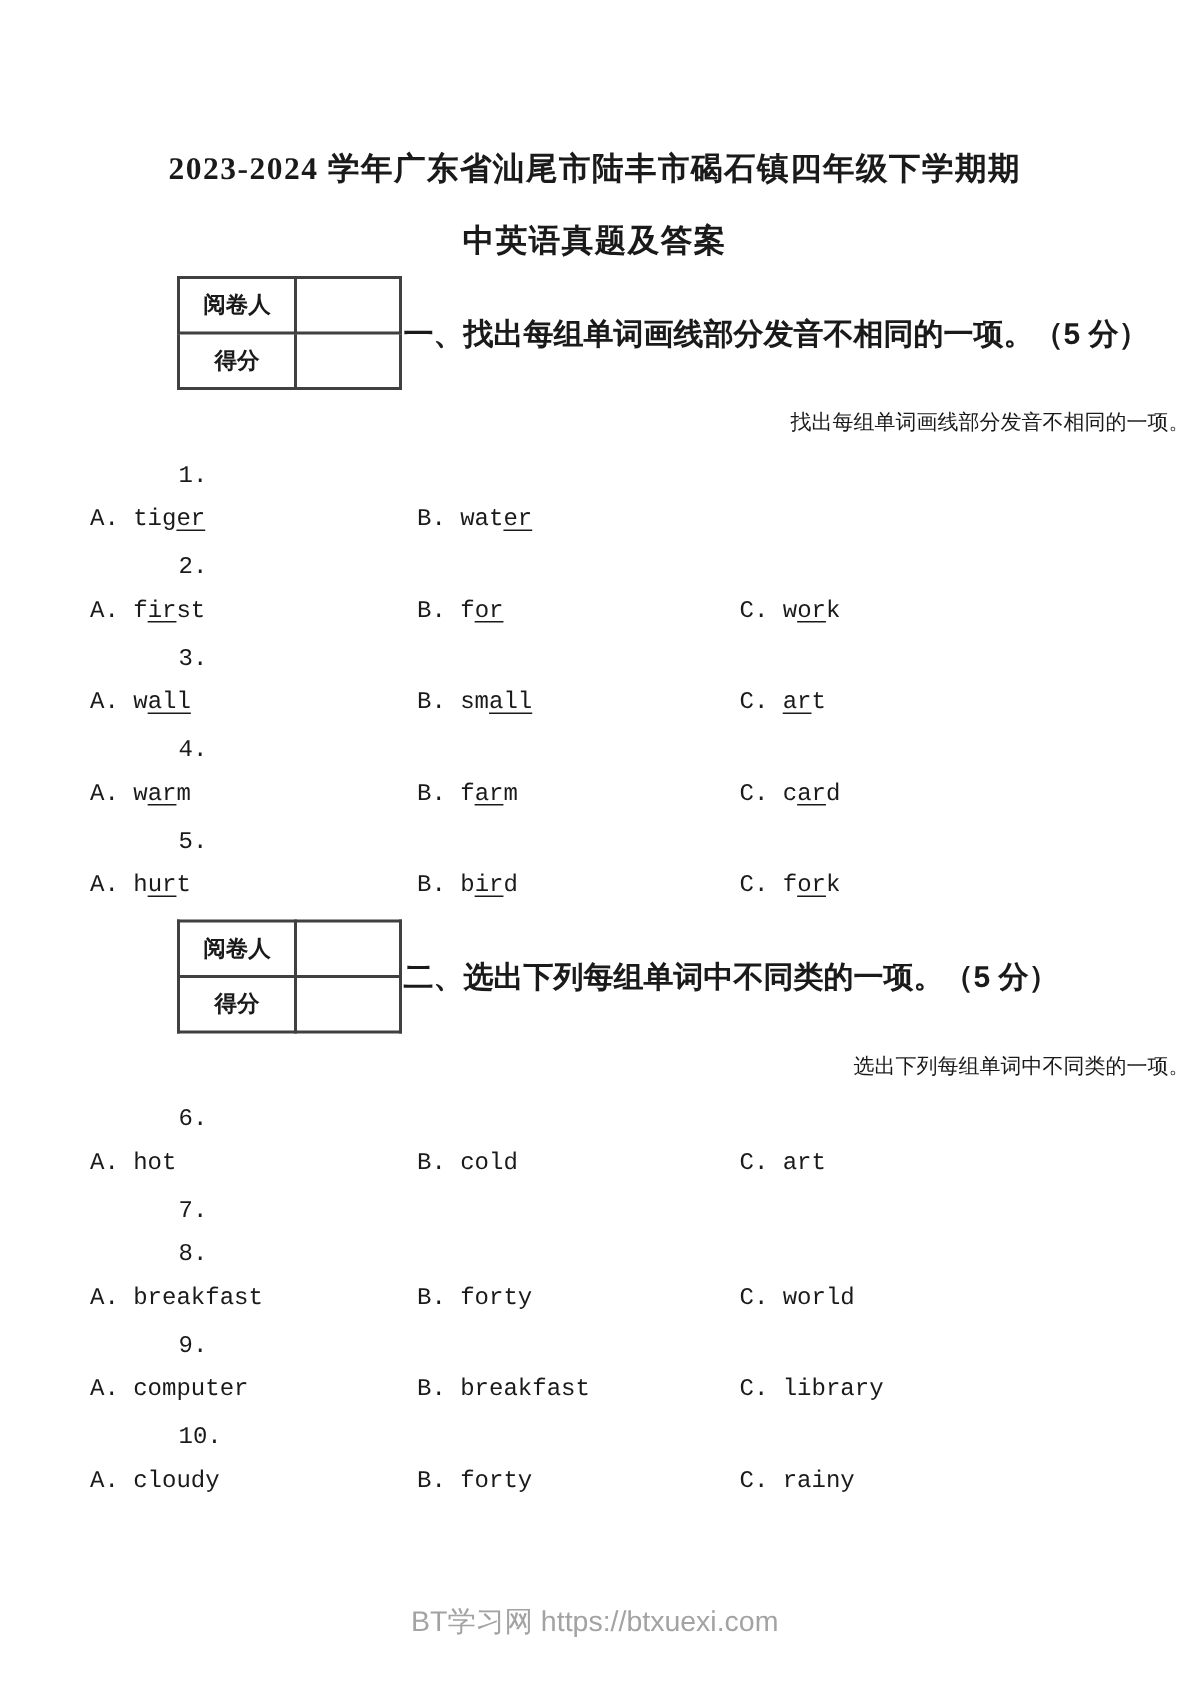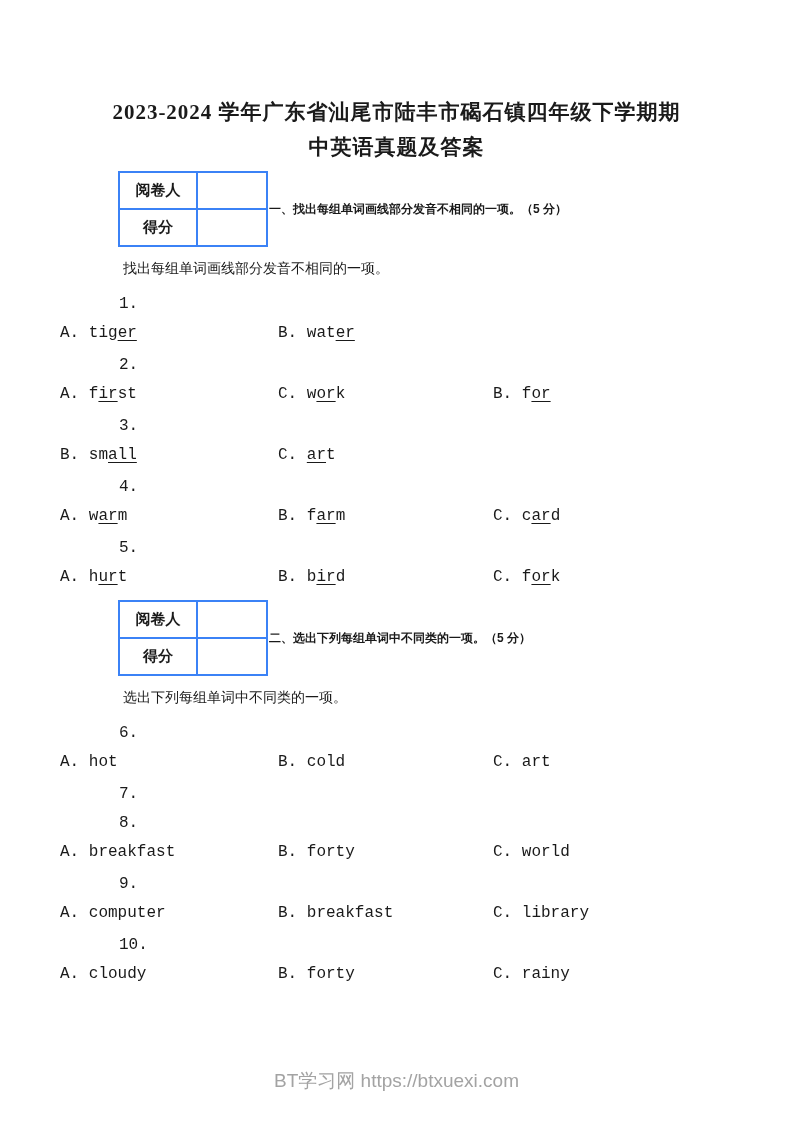--- a/index.html
+++ b/index.html
@@ -10,43 +10,44 @@
     overflow:hidden;
   }
   .page { position:relative; width:793px; height:1122px; }
 
   .title {
     text-align:center; font-weight:bold; font-size:21px;
     font-family:"Liberation Serif", serif;
     letter-spacing:1px; line-height:28px;
   }
   .title-line1 { padding-top:98px; }
-  .title-line2 { margin-top:7px; }
+  .title-line2 { margin-top:20px; }
 
   .section-head {
     display:flex; align-items:center;
     margin:10px 0 0 118px;
   }
   table.grader { border-collapse:collapse; background:#fff; }
-  table.grader td { border:2px solid #3b82f6; }
+  table.grader td { border:2px solid #404040; }
   table.grader td.lbl {
     width:74px; height:33px; text-align:center; vertical-align:middle;
     font-weight:bold; font-size:15px;
     font-family:"Liberation Sans", sans-serif;
   }
   table.grader td.blank { width:66px; }
   .heading {
-    font-weight:bold; font-size:12px; margin-left:1px;
+    font-weight:bold; font-size:20px; margin-left:1px;
     font-family:"Liberation Sans", sans-serif;
     white-space:nowrap;
   }
 
   .instruction {
     margin:13px 0 0 123px; font-size:14px;
     font-family:"Liberation Sans", sans-serif;
+    text-align:right;
   }
 
   .questions { margin-top:17px; }
   .qnum {
     margin-left:119px; font-size:16px; line-height:18px;
     font-family:"Liberation Mono","DejaVu Sans Mono", monospace;
     margin-bottom:11px;
   }
   .opts {
     margin-left:60px; display:grid;
@@ -90,25 +91,26 @@
   <div class="instruction">找出每组单词画线部分发音不相同的一项。</div>
   <div class="questions">
       <div class="qnum">1.</div>
       <div class="opts">
         <span class="opt"><span>A. </span><span>tig<span class="ul">er</span></span></span>
         <span class="opt"><span>B. </span><span>wat<span class="ul">er</span></span></span>
       </div>
       <div class="qnum">2.</div>
       <div class="opts">
         <span class="opt"><span>A. </span><span>f<span class="ul">ir</span>st</span></span>
+        <span class="opt"><span>B. </span><span>f<span class="ul">or</span></span></span>
         <span class="opt"><span>C. </span><span>w<span class="ul">or</span>k</span></span>
-        <span class="opt"><span>B. </span><span>f<span class="ul">or</span></span></span>
       </div>
       <div class="qnum">3.</div>
       <div class="opts">
+        <span class="opt"><span>A. </span><span>w<span class="ul">all</span></span></span>
         <span class="opt"><span>B. </span><span>sm<span class="ul">all</span></span></span>
         <span class="opt"><span>C. </span><span><span class="ul">ar</span>t</span></span>
       </div>
       <div class="qnum">4.</div>
       <div class="opts">
         <span class="opt"><span>A. </span><span>w<span class="ul">ar</span>m</span></span>
         <span class="opt"><span>B. </span><span>f<span class="ul">ar</span>m</span></span>
         <span class="opt"><span>C. </span><span>c<span class="ul">ar</span>d</span></span>
       </div>
       <div class="qnum">5.</div>

